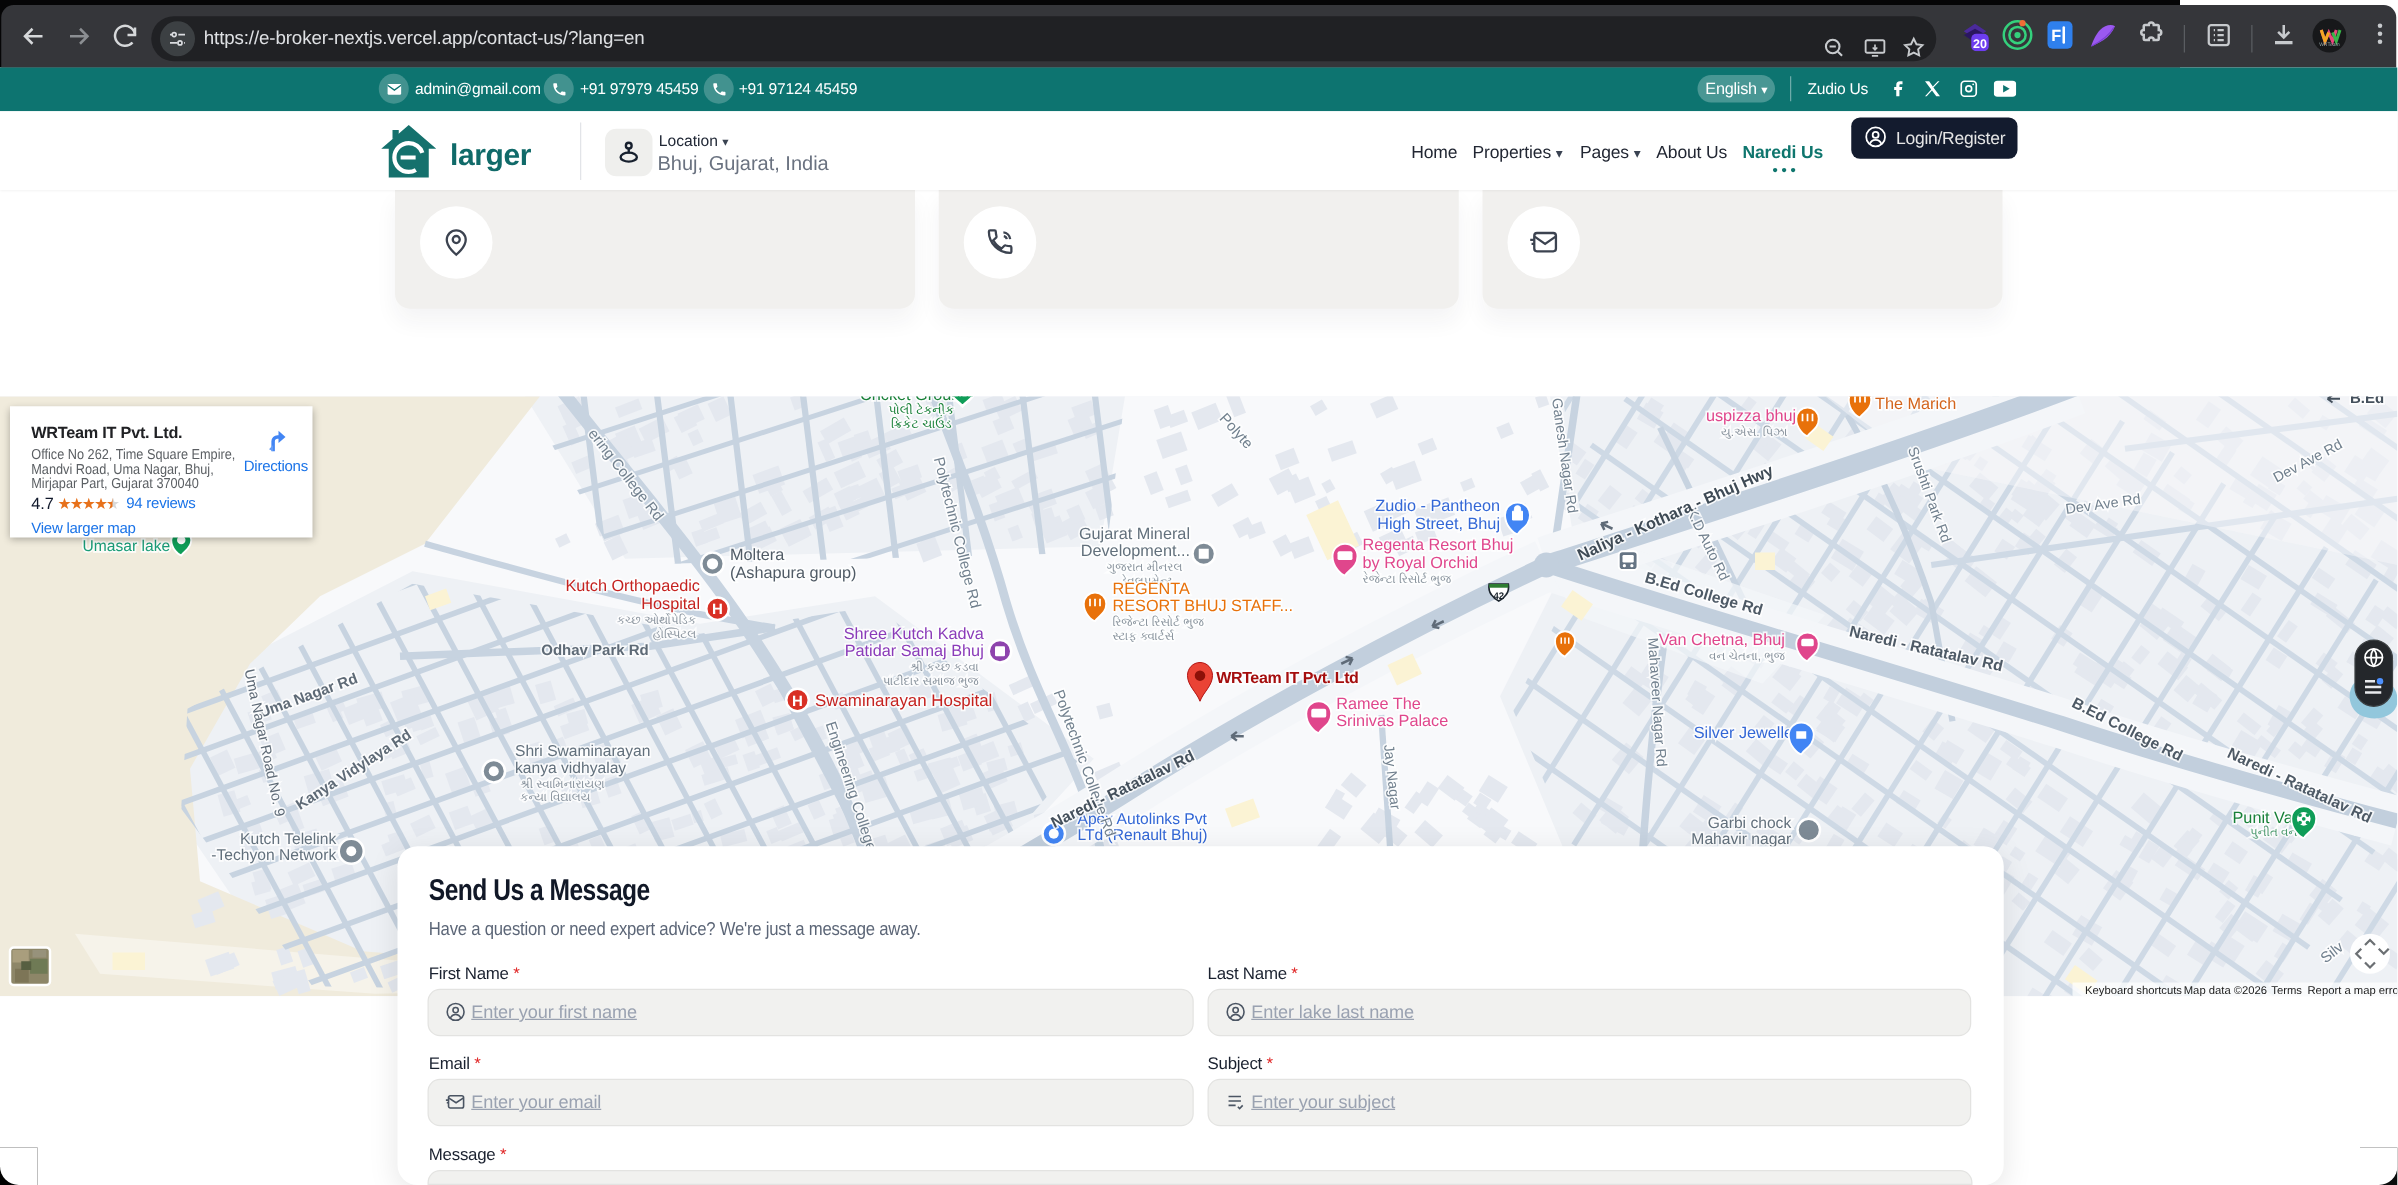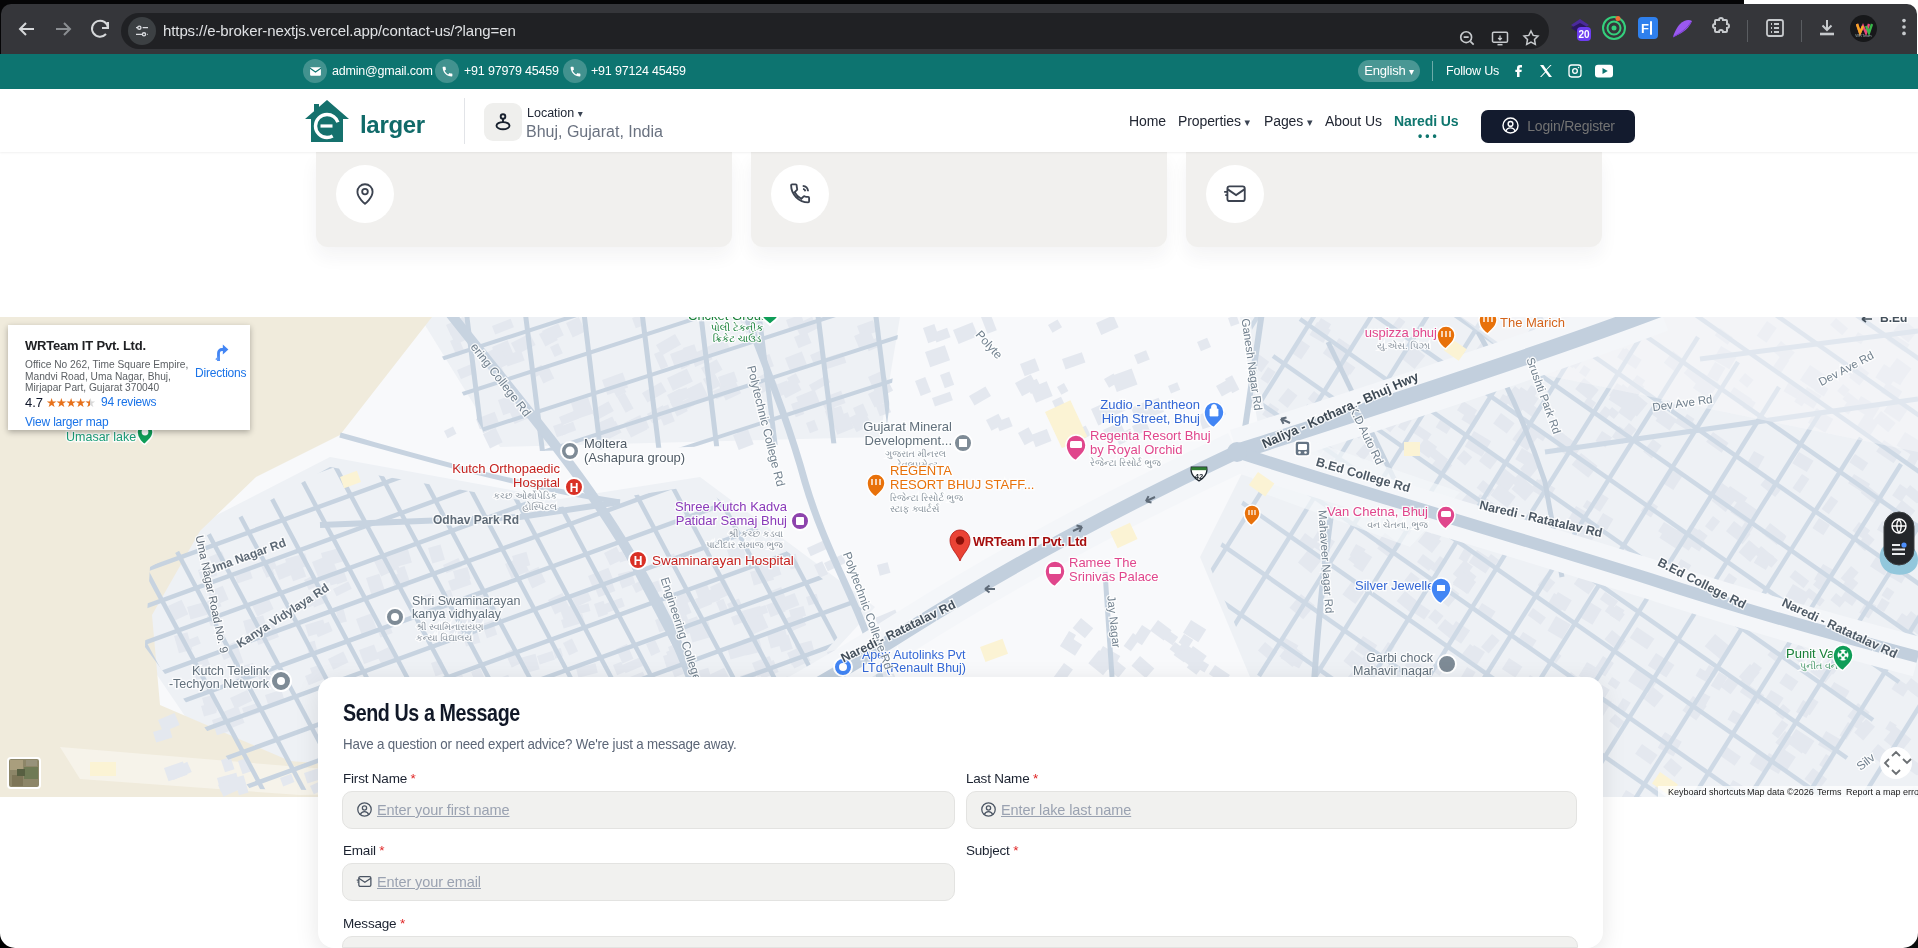--- a/index.html
+++ b/index.html
@@ -19,21 +19,21 @@
 
 
 #topbar { position:absolute; top:54px; left:0; width:1918px; height:35px; background:#0d7470; }
 .tb-circ { position:absolute; top:5px; width:24px; height:24px; border-radius:50%; background:rgba(255,255,255,0.22); display:flex; align-items:center; justify-content:center; }
 .tb-txt { position:absolute; top:10px; color:#fff; font-size:12.5px; letter-spacing:-0.2px; }
 #engpill { position:absolute; top:6px; left:1358px; width:62px; height:22px; border-radius:11px; background:rgba(255,255,255,0.25); color:#fff; font-size:13px; text-align:center; line-height:22px; letter-spacing:-0.2px; }
 
 
 #nav { position:absolute; top:89px; left:0; width:1918px; height:63px; background:#fff; box-shadow:0 1px 2px rgba(0,0,0,0.06); z-index:30; }
 .nav-link { position:absolute; top:24px; font-size:14px; color:#222733; letter-spacing:-0.1px; }
-#loginbtn { position:absolute; top:21px; left:1481px; width:154px; height:33px; background:#131b2e; border-radius:7px; color:#737373; font-size:14px; text-align:center; line-height:33px; letter-spacing:-0.2px; }
+#loginbtn { position:absolute; top:5px; left:1481px; width:133px; height:33px; background:#131b2e; border-radius:7px; color:#e5e5e5; font-size:14px; text-align:center; line-height:33px; letter-spacing:-0.2px; }
 
 
 .card { position:absolute; top:152px; width:416px; height:95px; background:#f1f0ee; border-radius:0 0 12px 12px; box-shadow:0 10px 18px rgba(40,40,60,0.05); }
 .card-circ { position:absolute; top:13px; left:20px; width:58px; height:58px; background:#fff; border-radius:50%; display:flex; align-items:center; justify-content:center; color:#3c4350; }
 
 
 #map { position:absolute; top:317px; left:0; width:1918px; height:480px; background:#f7f8fa; overflow:hidden; }
 
 
 #infocard { position:absolute; top:325px; left:8px; width:242px; height:105px; background:#fff; box-shadow:0 2px 6px rgba(0,0,0,0.3); z-index:5; font-family:"Liberation Sans",sans-serif; }
@@ -155,21 +155,21 @@
       </div>
     <div class="tb-txt" style="left:464px">+91 97979 45459</div>
     <div class="tb-circ" style="left:563px">
         <svg width="13" height="13" viewBox="0 0 24 24" fill="#fff">
           <path d="M6.6 10.8c1.4 2.8 3.8 5.1 6.6 6.6l2.2-2.2c.3-.3.7-.4 1-.2 1.1.4 2.3.6 3.6.6.6 0 1 .4 1 1V20c0 .6-.4 1-1 1C10.6 21 3 13.4 3 4c0-.6.4-1 1-1h3.5c.6 0 1 .4 1 1 0 1.2.2 2.4.6 3.6.1.3 0 .7-.2 1z"></path>
         </svg>
       </div>
     <div class="tb-txt" style="left:591px">+91 97124 45459</div>
     <div id="engpill">English <span style="font-size:10px">▾</span></div>
     <div style="position:absolute;left:1432px;top:7px;width:1px;height:20px;background:rgba(255,255,255,0.4)"></div>
-    <div class="tb-txt" style="left:1446px">Follow Us</div>
+    <div class="tb-txt" style="left:1446px">Zudio Us</div>
     <svg class="abs" style="left:1512px;top:9px" width="16" height="16" viewBox="0 0 24 24" fill="#fff">
         <path d="M15 3h-3a4.5 4.5 0 0 0-4.5 4.5V10H5v3.5h2.5V21h3.8v-7.5h2.9l.5-3.5h-3.4V8c0-.8.4-1.3 1.3-1.3H15z"></path>
       </svg>
     <svg class="abs" style="left:1538px;top:9px" width="16" height="16" viewBox="0 0 24 24" fill="#fff">
         <path d="M3 3l7.5 10L3 21h2l6.4-6.9L16.5 21H21l-7.9-10.6L20.4 3h-2l-6 6.4L8 3z"></path>
       </svg>
     <svg class="abs" style="left:1567px;top:9px" width="16" height="16" viewBox="0 0 24 24" fill="#fff">
         <path d="M7 2h10a5 5 0 0 1 5 5v10a5 5 0 0 1-5 5H7a5 5 0 0 1-5-5V7a5 5 0 0 1 5-5zm0 2a3 3 0 0 0-3 3v10a3 3 0 0 0 3 3h10a3 3 0 0 0 3-3V7a3 3 0 0 0-3-3zm5 3.5A4.5 4.5 0 1 1 7.5 12 4.5 4.5 0 0 1 12 7.5zm0 2A2.5 2.5 0 1 0 14.5 12 2.5 2.5 0 0 0 12 9.5zM17.3 5.6a1.1 1.1 0 1 1-1.1 1.1 1.1 1.1 0 0 1 1.1-1.1z"></path>
       </svg>
     <svg class="abs" style="left:1595px;top:10px" width="18" height="14" viewBox="0 0 24 17">
@@ -1527,20 +1527,27 @@
     <div class="flabel" style="left:25px;top:166px">Email <span class="freq">*</span></div>
     <div class="finput" style="left:24px;top:186px;width:613px">
       <svg class="ficon" width="17" height="17" viewBox="0 0 24 24" fill="none" stroke="#4b5563" stroke-width="1.8">
           <rect x="4" y="5" width="17" height="14" rx="2"></rect>
           <path d="M4 7.5l8.5 5.5L21 7.5"></path>
           <path d="M1 10h3M2 13h2"></path>
         </svg>
       <span class="fph">Enter your email</span>
     </div>
     <div class="flabel" style="left:648px;top:166px">Subject <span class="freq">*</span></div>
+    <div class="finput" style="left:648px;top:186px;width:611px">
+      <svg class="ficon" width="17" height="17" viewBox="0 0 24 24" fill="none" stroke="#4b5563" stroke-width="1.8">
+          <path d="M4 6h14M4 11h14M4 16h8"></path>
+          <path d="M14.5 17.5l2 2 3.5-3.5"></path>
+        </svg>
+      <span class="fph">Enter your subject</span>
+    </div>
 
     <div class="flabel" style="left:25px;top:239px">Message <span class="freq">*</span></div>
     <div class="finput" style="left:24px;top:259px;width:1236px;height:12px;border-radius:10px 10px 0 0"></div>
   </div>
 
   <div class="corner" style="left:0"></div>
   <div class="corner-in" style="left:0;border-bottom-left-radius:15px"></div>
   <div class="corner" style="right:0;background:#0a0c0c"></div>
   <div class="corner-in" style="right:0;border-bottom-right-radius:15px"></div>
 

